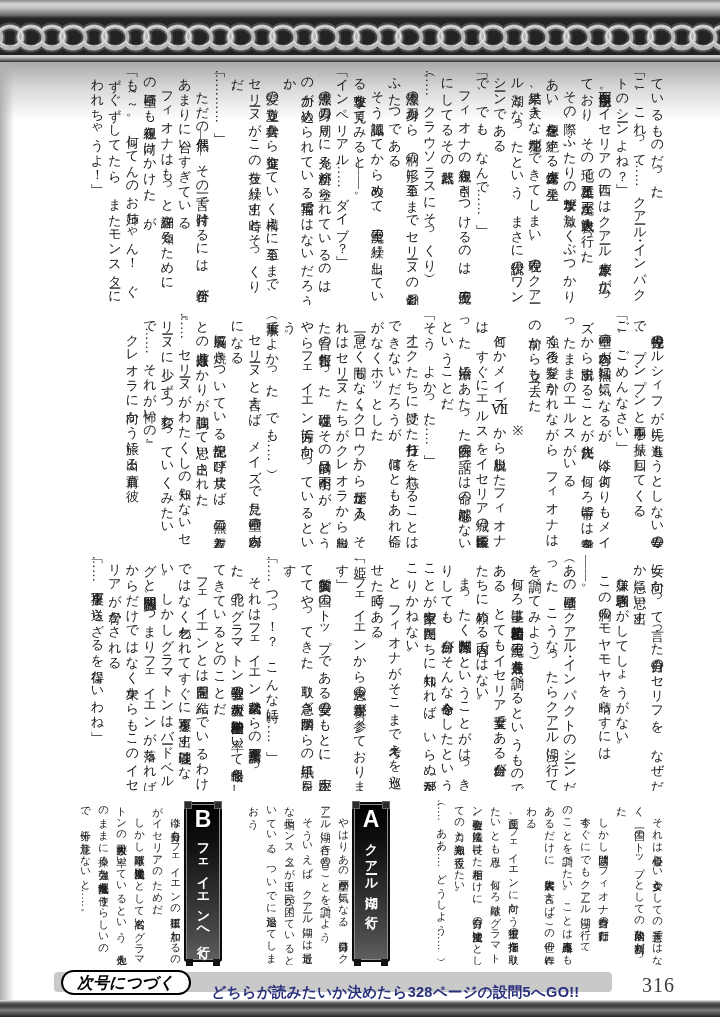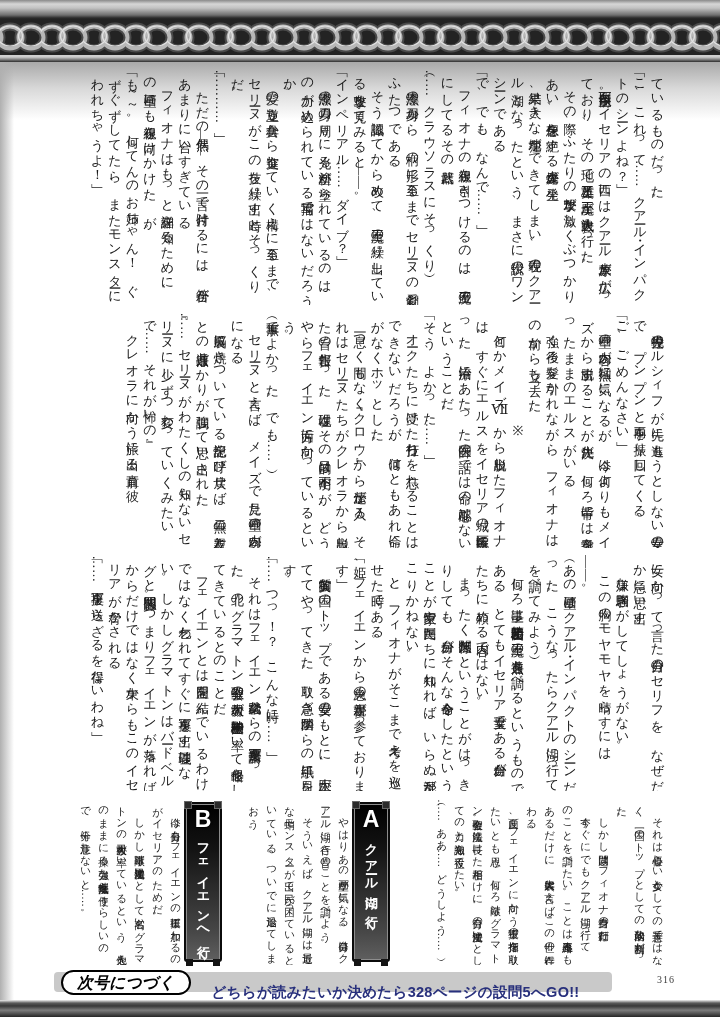--- a/index.html
+++ b/index.html
@@ -80,21 +80,21 @@
     font-family:"Liberation Serif","DejaVu Serif",serif;
     font-style:italic;font-weight:bold;font-size:16px;color:#000;white-space:nowrap;
   }
   .instruction{
     font-family:"Liberation Sans","DejaVu Sans",sans-serif;
     font-weight:bold;font-size:14.5px;color:#28307c;letter-spacing:0.3px;white-space:nowrap;margin-top:20px;
   }
   .pagenum{
     position:absolute;right:45px;top:974px;z-index:2;
     font-family:"Liberation Serif","DejaVu Serif",serif;
-    font-size:10px;color:#3a3a3a;letter-spacing:1px;
+    font-size:20px;color:#3a3a3a;letter-spacing:1px;
   }
   
   .bottom-edge{
     position:absolute;left:0;bottom:0;width:720px;height:17px;z-index:3;
     background:linear-gradient(180deg,#efefef 0%,#5a5a5a 18%,#383838 35%,#7d7d7d 60%,#262626 100%);
   }
 </style>
 </head>
 <body>
 

